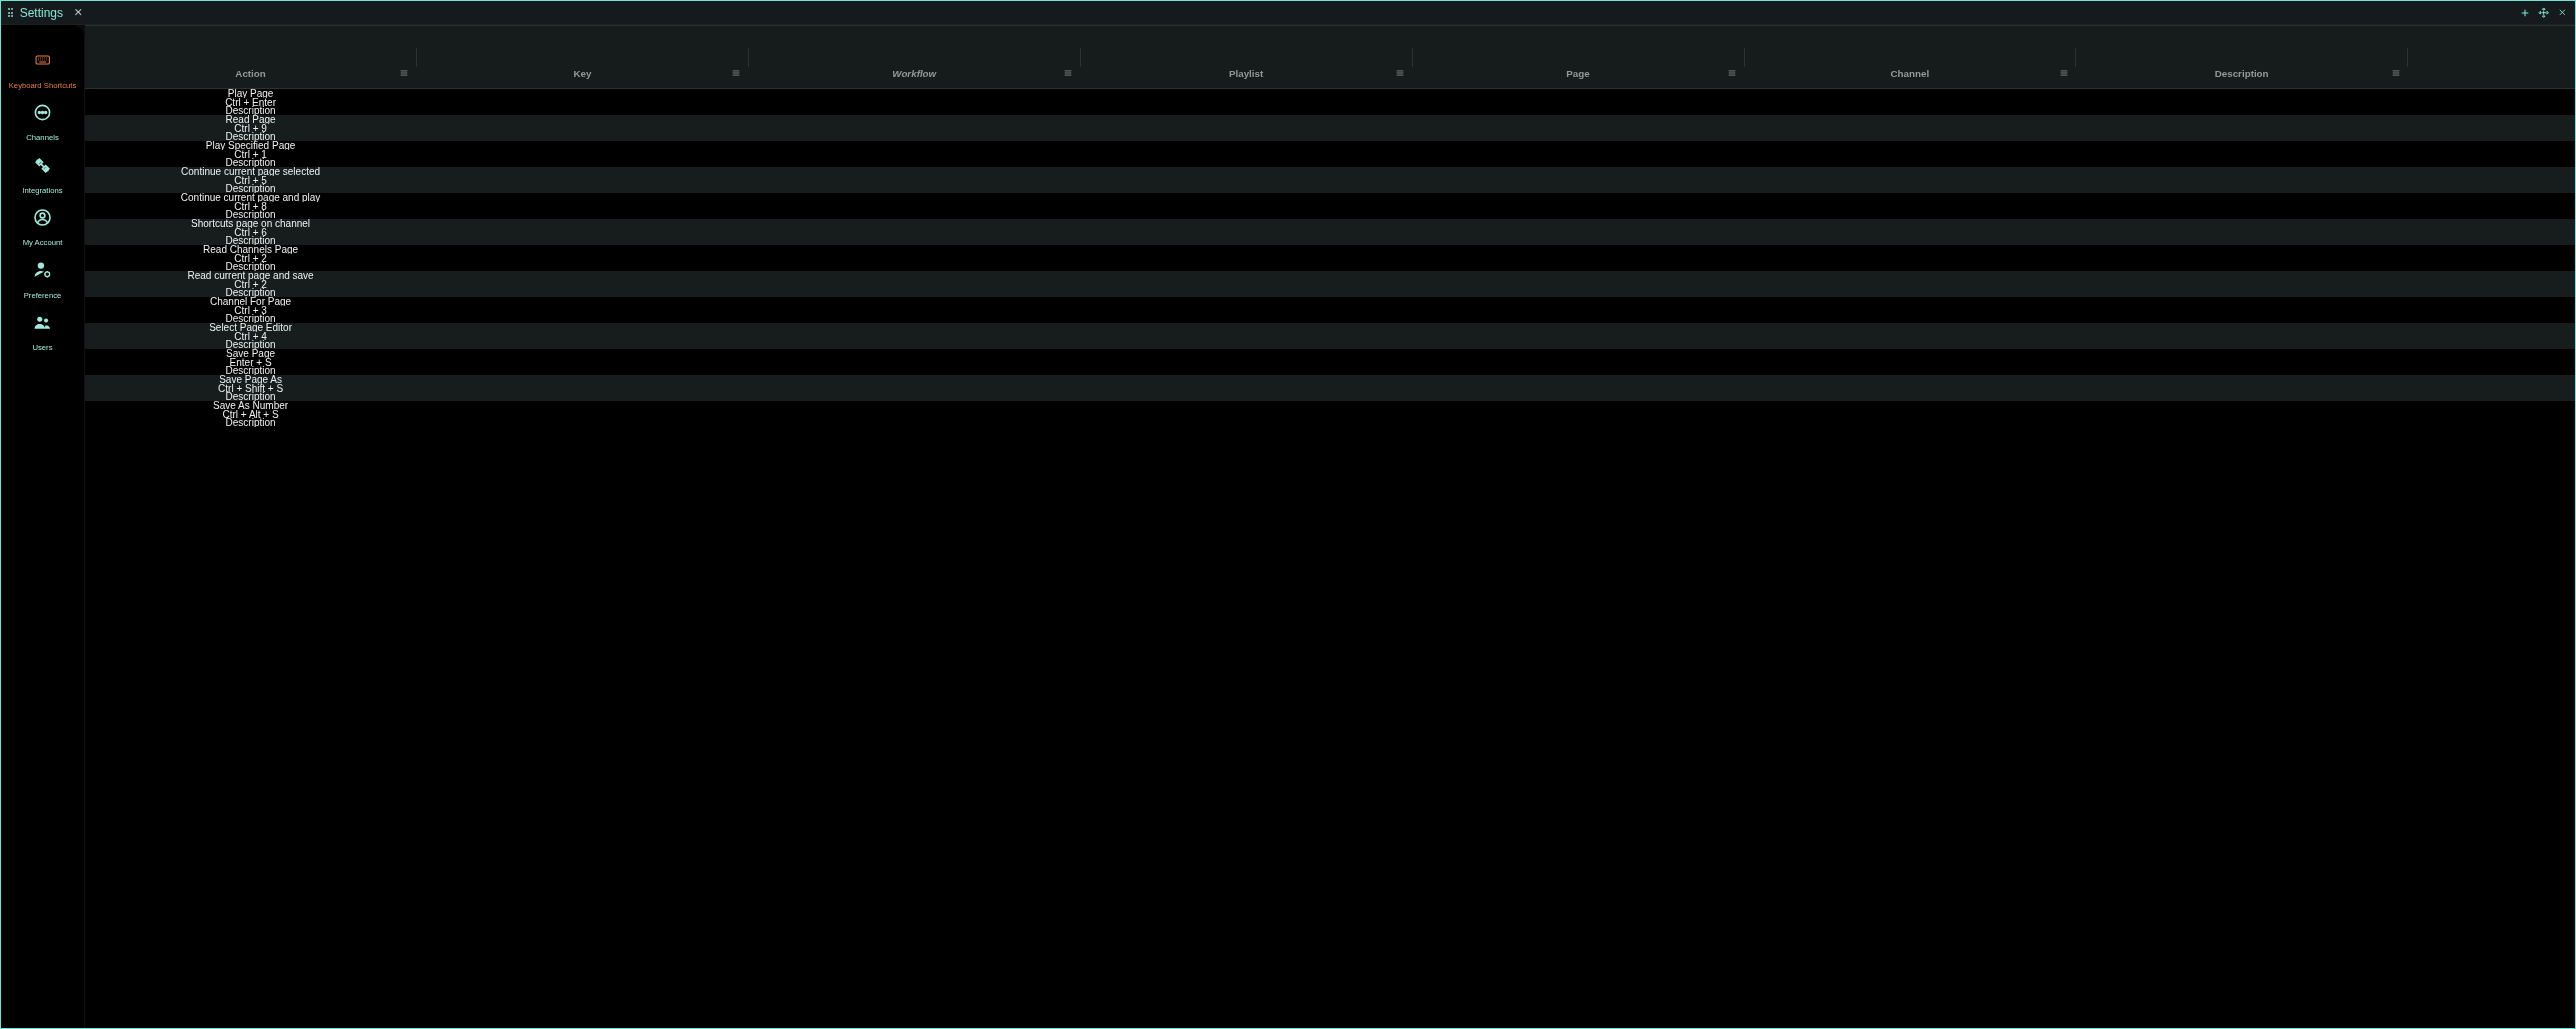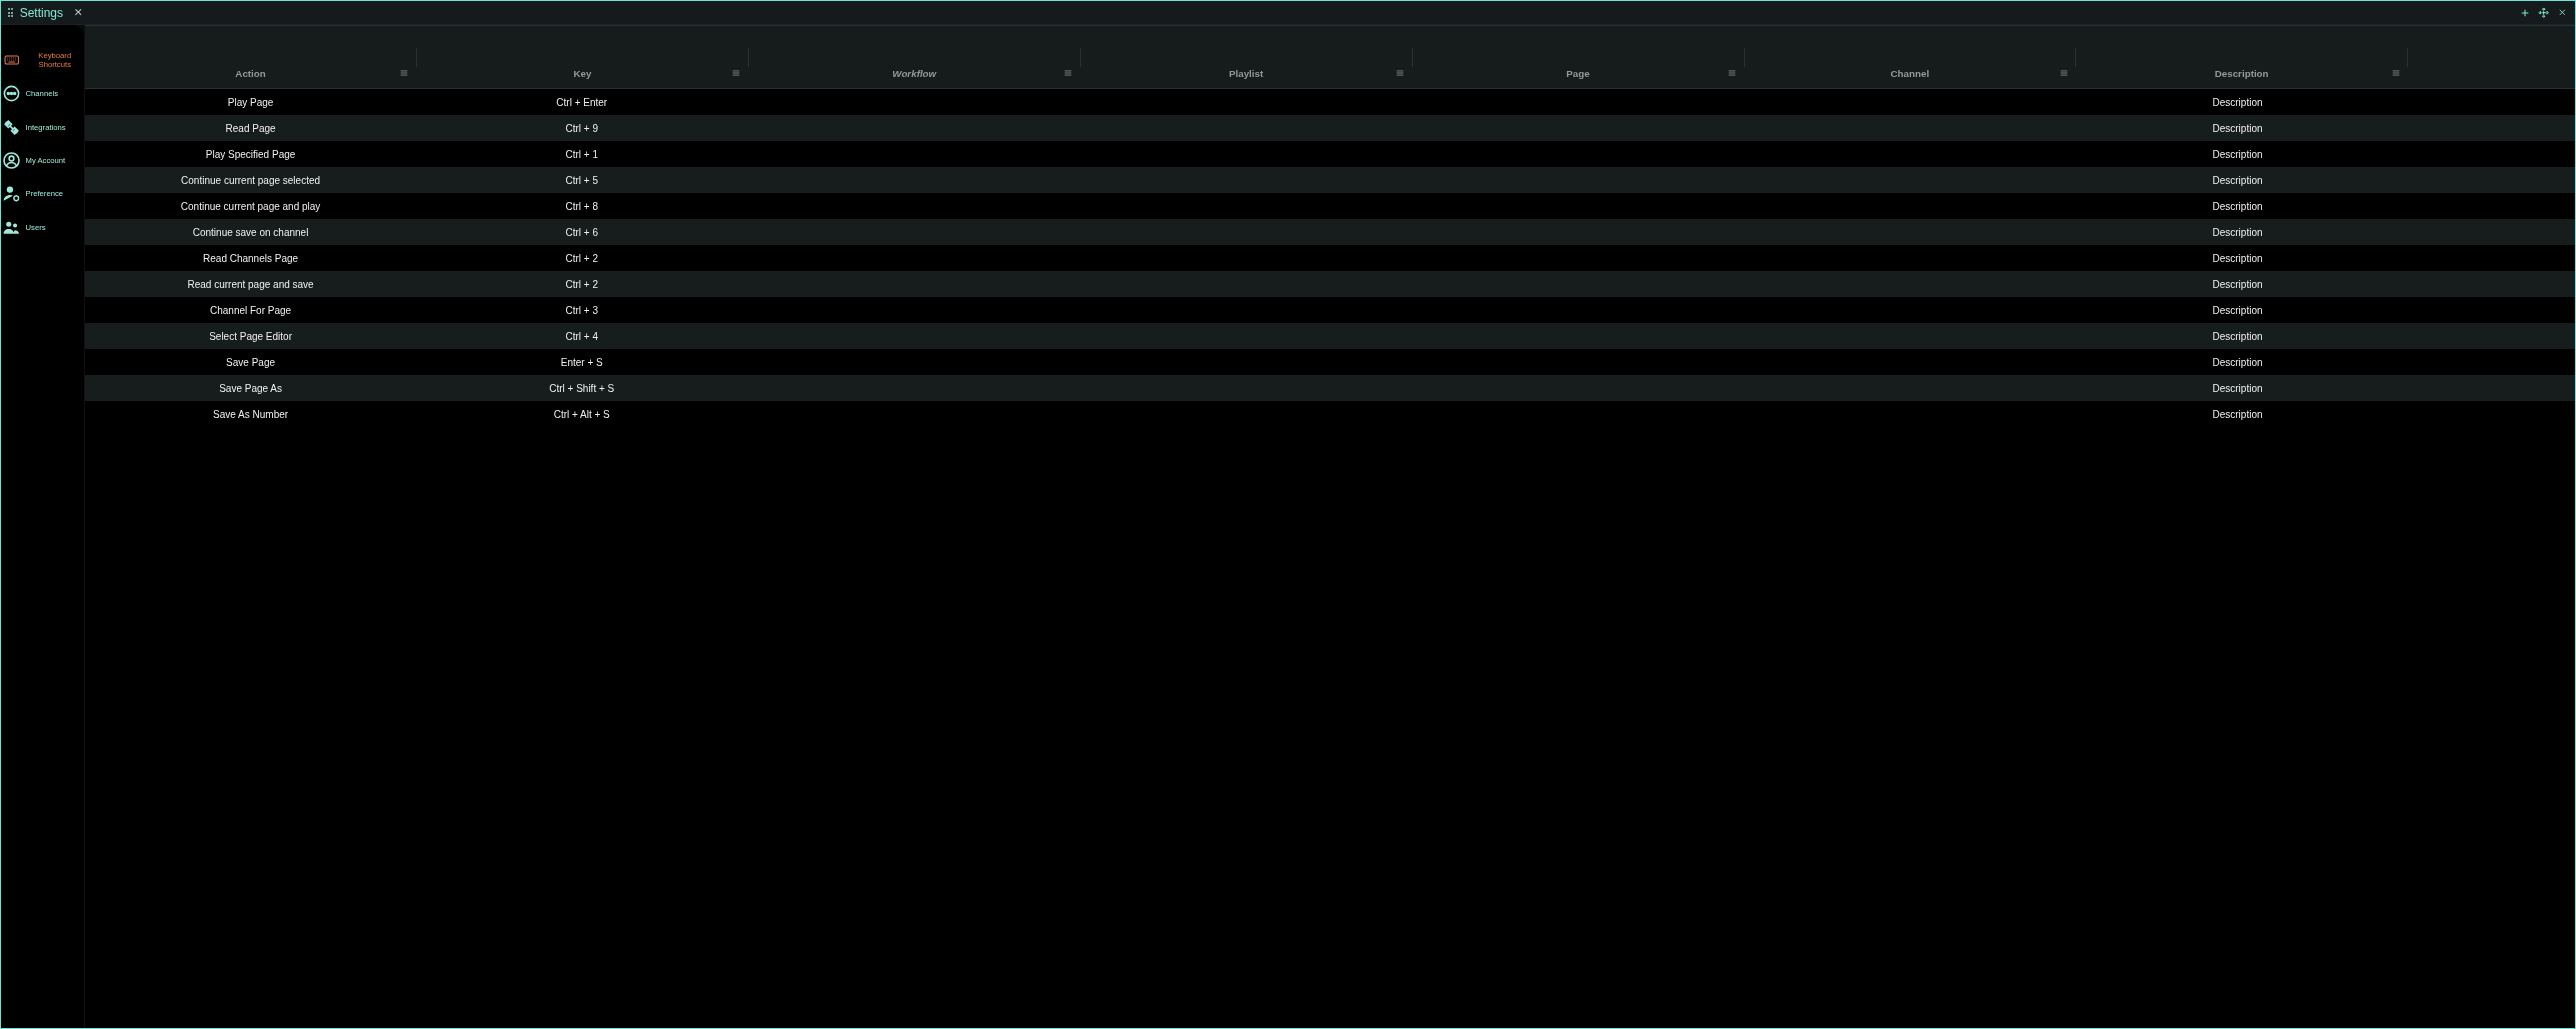--- a/index.html
+++ b/index.html
@@ -58,23 +58,23 @@
       border-right: 0.7px solid #111;
       display: flex;
       flex-direction: column;
       align-items: center;
       padding-top: 23px;
       gap: 9.4px;
       border-radius: 0 12px 0 0;
     }
     .side-item {
       display: flex;
-      flex-direction: row;
-      align-items: center;
-      gap: 3px;
+      flex-direction: column;
+      align-items: center;
+      gap: 10px;
       cursor: pointer;
       width: 100%;
       padding: 1.3px 0;
     }
     .side-icon {
       width: 21.5px; height: 21.5px;
       display: flex; align-items: center; justify-content: center;
     }
     .side-label {
       font-size: 7.7px;
@@ -164,20 +164,21 @@
     .col-work    { width: 13.3%; font-style: italic; }
     .col-play    { width: 13.3%; }
     .col-page    { width: 13.3%; }
     .col-chan    { width: 13.3%; }
     .col-desc    { width: 13.3%; text-align: right; }
 
     .row {
       display: flex;
       height: 26px;
       align-items: stretch;
+      flex-direction: column;
     }
     .row:nth-child(odd) { background: #000; }
     .row:nth-child(even) { background: #171d1d; }
     .cell {
       display: flex;
       align-items: center;
       justify-content: center;
       font-size: 10px;
       color: #f0f0f0;
       overflow: hidden;
@@ -402,21 +403,21 @@
             <div class="row">
               <div class="cell col-action">Continue current page and play</div>
               <div class="cell col-key">Ctrl + 8</div>
               <div class="cell col-work"></div>
               <div class="cell col-play"></div>
               <div class="cell col-page"></div>
               <div class="cell col-chan"></div>
               <div class="cell col-desc">Description</div>
             </div>
             <div class="row">
-              <div class="cell col-action">Continue save on channel</div>
+              <div class="cell col-action">Shortcuts page on channel</div>
               <div class="cell col-key">Ctrl + 6</div>
               <div class="cell col-work"></div>
               <div class="cell col-play"></div>
               <div class="cell col-page"></div>
               <div class="cell col-chan"></div>
               <div class="cell col-desc">Description</div>
             </div>
             <div class="row">
               <div class="cell col-action">Read Channels Page</div>
               <div class="cell col-key">Ctrl + 2</div>

